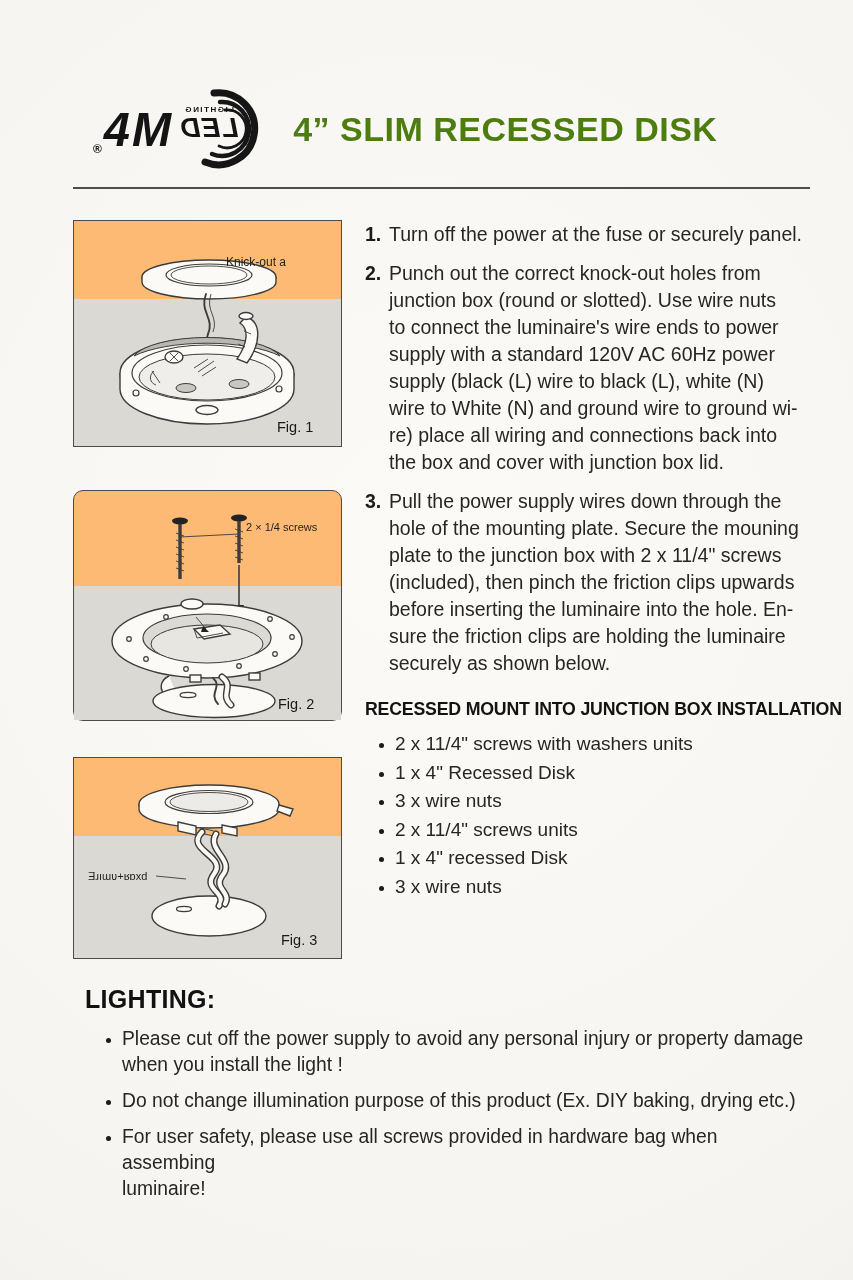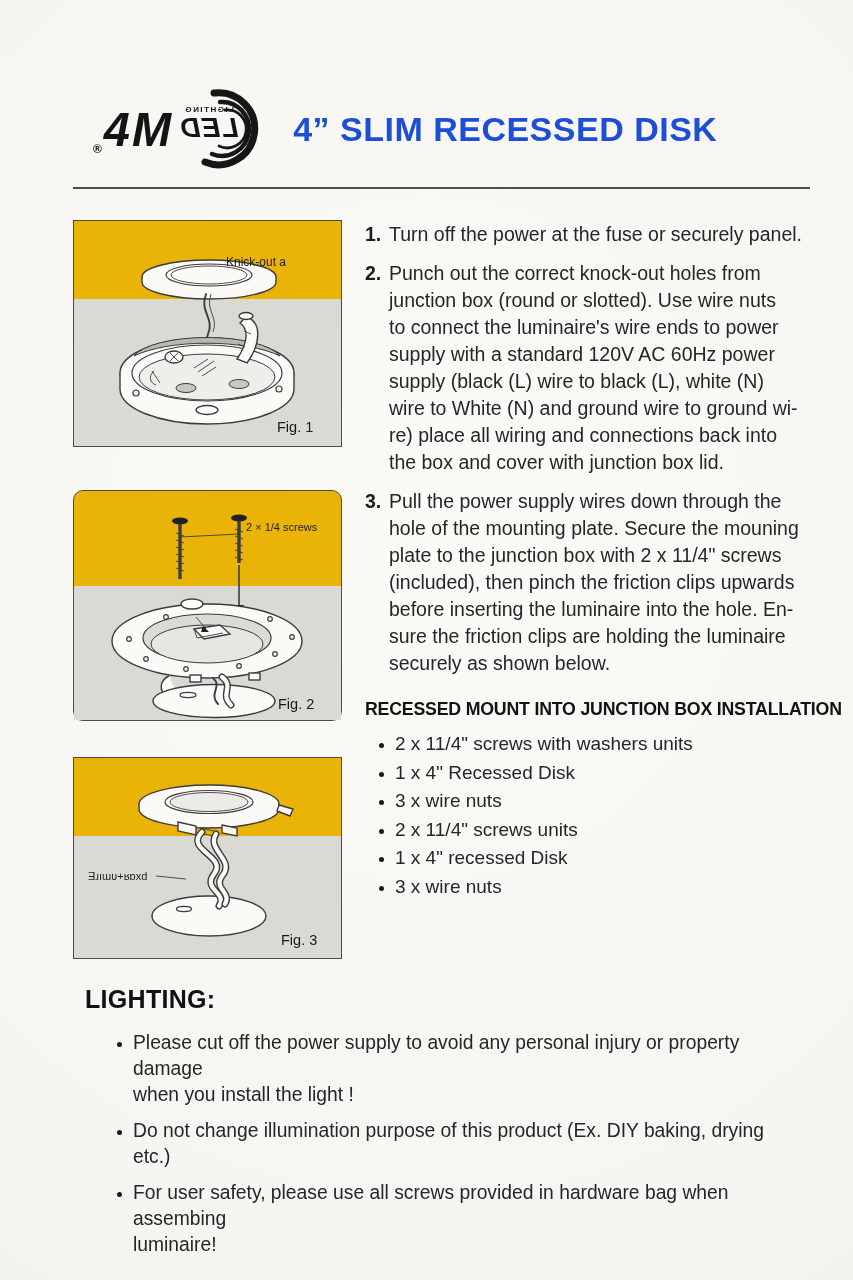--- a/index.html
+++ b/index.html
@@ -12,31 +12,31 @@
   .logo{display:flex;align-items:center;flex:none;}
   .reg{font-size:12px;align-self:flex-end;margin-bottom:14px;font-weight:700;color:#141414;}
   .fourm{font-size:47px;font-weight:900;font-style:italic;letter-spacing:2px;color:#141414;
     margin-left:2px;transform:scaleY(1.02);}
   .led-circle{position:relative;width:98px;height:82px;margin-left:4px;flex:none;}
   .led-circle svg{position:absolute;left:0;top:0;}
   .ledwrap{position:absolute;left:0;top:17px;width:64px;display:flex;flex-direction:column;
     align-items:center;transform:scaleX(-1);color:#141414;}
   .lighting{font-size:8px;font-weight:700;letter-spacing:1.5px;}
   .led{font-size:28px;font-weight:900;font-style:italic;letter-spacing:1px;line-height:28px;}
-  h1.title{font-size:34px;font-weight:800;letter-spacing:.5px;color:#1d4ed8;margin:0 0 0 18px;}
+  h1.title{font-size:34px;font-weight:800;letter-spacing:.5px;color:#4d7c0f;margin:0 0 0 18px;}
   h2.subtitle{font-size:33px;font-weight:800;letter-spacing:.5px;color:#181818;
     text-align:center;margin:10px 40px 0 0;}
   .rule{border:none;border-top:2.2px solid #4d4d4d;margin:17px 0 0 0;}
 
   
   .columns{display:flex;margin-top:31px;}
   .left-col{width:272px;flex:none;}
   .right-col{flex:1;margin-left:20px;padding-top:1px;min-width:0;}
 
-  .figure{width:267px;border:1.7px solid #4b4b4b;background:#eab308;box-sizing:content-box;}
+  .figure{width:267px;border:1.7px solid #4b4b4b;background:#fdba74;box-sizing:content-box;}
   .figure svg{display:block;}
   .fig-gap1{margin-bottom:43px;}
   .fig-gap2{margin-bottom:36px;border-radius:10px;}
 
   
   .wfill{fill:#fbfaf7;stroke:#3c3c3c;stroke-width:1.4;}
   .ln{fill:none;stroke:#3c3c3c;stroke-width:1.2;}
   .lnt{fill:none;stroke:#3c3c3c;stroke-width:.9;}
   .wire{fill:none;stroke:#3c3c3c;stroke-width:1.9;stroke-linecap:round;}
   .tubeo{fill:none;stroke:#3c3c3c;stroke-width:7;stroke-linecap:round;}
@@ -57,21 +57,21 @@
   h3.sec-recessed{font-size:18px;font-weight:800;color:#131313;margin:22px 0 10px 0;
     letter-spacing:-.2px;transform:scaleX(.985);transform-origin:left;white-space:nowrap;}
   h3.sec-included{font-size:19px;font-weight:800;color:#131313;margin:18px 0 10px 0;letter-spacing:.2px;}
   ul.parts{margin:0;padding-left:30px;font-size:19px;line-height:28.5px;}
   ul.parts li{margin:0;}
   ul.parts li::marker{color:#1a1a1a;font-size:15px;}
 
   
   .warning{margin-top:26px;padding-left:12px;}
   h2.warn-head{font-size:25px;font-weight:800;color:#111;margin:0 0 12px 0;letter-spacing:.3px;}
-  ul.warn-list{margin:16px;padding-left:32px;font-size:19.3px;line-height:26px;}
+  ul.warn-list{margin:5px;padding-left:32px;font-size:19.3px;line-height:26px;}
   ul.warn-list li{margin-bottom:10px;white-space:pre-line;}
   ul.warn-list li::marker{color:#1a1a1a;font-size:15px;}
 </style>
 </head>
 <body>
 
 <div class="page">
 
   <div class="brand-row">
     <div class="logo">

